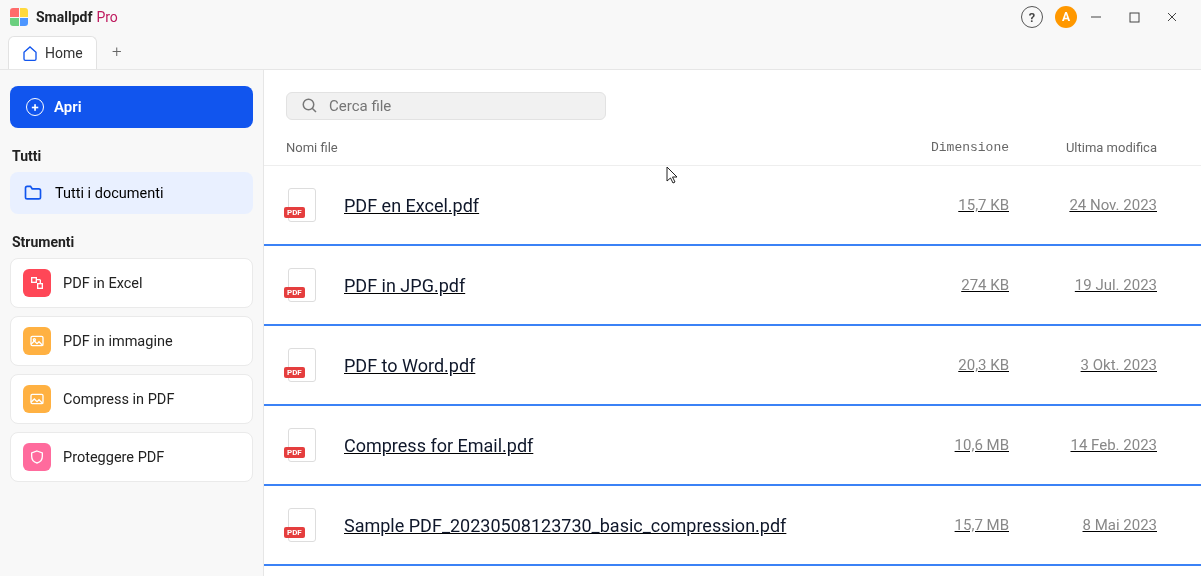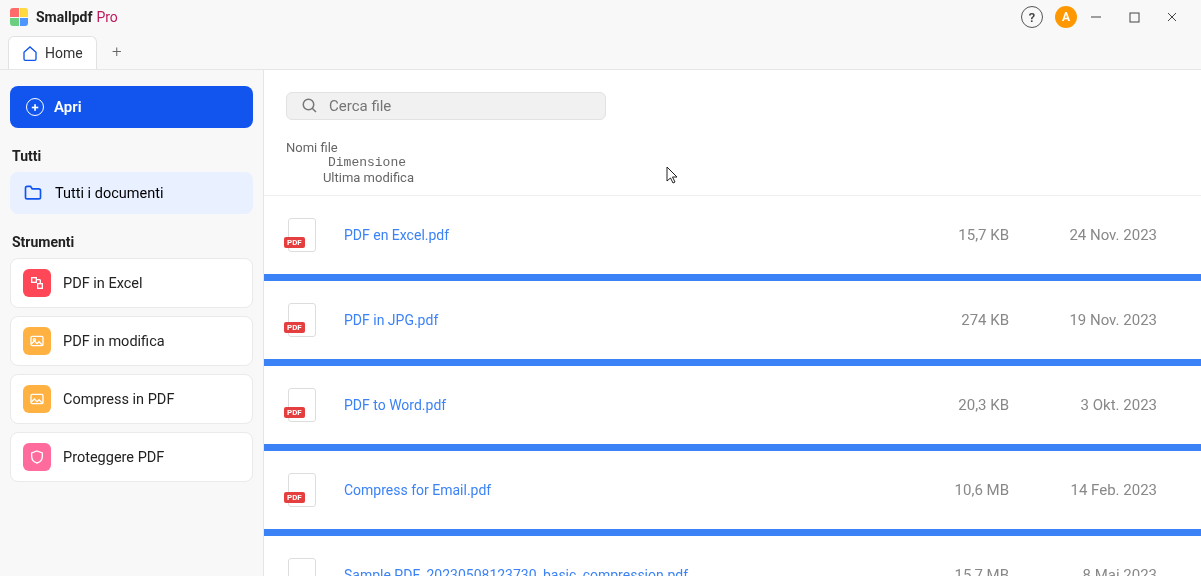--- a/index.html
+++ b/index.html
@@ -42,31 +42,31 @@
   .ic-red { background:#ff4757; }
   .ic-yellow { background:#ffb142; }
   .ic-pink { background:#ff6b9d; }
 
   
   .search-wrap { padding: 0 22px 6px 22px; }
   .search { width: 320px; height:28px; background:#f1f1f1; border:1px solid #e2e2e2; border-radius:6px; display:flex; align-items:center; gap:10px; padding:0 14px;}
   .search input { flex:1; border:none; background:transparent; outline:none; font-size:15px; color:#444;}
   .cursor { position:absolute; left:666px; top:166px; font-size:16px; color:#222; pointer-events:none;}
 
-  .table-head { display:flex; padding: 14px 22px 10px 22px; border-bottom:1px solid #eee; font-size:13px; color:#666;flex-direction:column;}
+  .table-head { display:flex; padding: 14px 22px 10px 22px; border-bottom:1px solid #eee; font-size:13px; color:#666;}
   .col-name { flex:1; }
   .col-size { width:140px; text-align:right; padding-right:20px;font-family:Liberation Mono, monospace;}
   .col-date { width:150px; text-align:right; padding-right:22px;}
 
   .file-rows { overflow-y:auto;}
-  .file-row { display:flex; align-items:center; padding: 22px 22px; border-bottom:7px solid #3b82f6;}
+  .file-row { display:flex; align-items:center; padding: 22px 22px; border-bottom:2px solid #3b82f6;text-decoration:underline;}
   .file-icon { width:30px; height:34px; position:relative; margin-right:28px;}
   .file-icon .page { width:28px; height:34px; background:#fff; border:1px solid #ddd; border-radius:3px; position:absolute; top:0; left:2px;}
   .file-icon .badge { position:absolute; bottom:4px; left:-2px; background:#e53e3e; color:#fff; font-size:8px; font-weight:700; padding:1px 3px; border-radius:2px;}
-  .file-name { flex:1; font-size:14px; color:#3b82f6;}
+  .file-name { flex:1; font-size:18px; color:#0f172a;}
   .file-size { width:140px; text-align:right; color:#888; font-size:15px; padding-right:20px;}
   .file-date { width:150px; text-align:right; color:#888; font-size:15px; padding-right:22px;}
 </style>
 </head>
 <body>
 
 <div class="titlebar">
   <div class="logo">
       <span></span>
       <span></span>
@@ -139,21 +139,21 @@
       <span>PDF in Excel</span>
     </div>
     <div class="side-item">
       <div class="tool-icon ic-yellow">
           <svg viewBox="0 0 24 24" fill="none" stroke="#fff" stroke-width="2">
             <rect x="3" y="5" width="18" height="14" rx="2"></rect>
             <circle cx="8" cy="10" r="1.5"></circle>
             <path d="M3 17l5-5 4 4 3-3 6 6"></path>
           </svg>
         </div>
-      <span>PDF in modifica</span>
+      <span>PDF in immagine</span>
     </div>
     <div class="side-item">
       <div class="tool-icon ic-yellow">
           <svg viewBox="0 0 24 24" fill="none" stroke="#fff" stroke-width="2">
             <rect x="3" y="5" width="18" height="14" rx="2"></rect>
             <path d="M3 17l5-5 4 4 3-3 6 6"></path>
           </svg>
         </div>
       <span>Compress in PDF</span>
     </div>
@@ -195,21 +195,21 @@
           <div class="file-size">15,7 KB</div>
           <div class="file-date">24 Nov. 2023</div>
         </div>
         <div class="file-row">
           <div class="file-icon">
             <div class="page"></div>
             <div class="badge">PDF</div>
           </div>
           <div class="file-name">PDF in JPG.pdf</div>
           <div class="file-size">274 KB</div>
-          <div class="file-date">19 Nov. 2023</div>
+          <div class="file-date">19 Jul. 2023</div>
         </div>
         <div class="file-row">
           <div class="file-icon">
             <div class="page"></div>
             <div class="badge">PDF</div>
           </div>
           <div class="file-name">PDF to Word.pdf</div>
           <div class="file-size">20,3 KB</div>
           <div class="file-date">3 Okt. 2023</div>
         </div>

